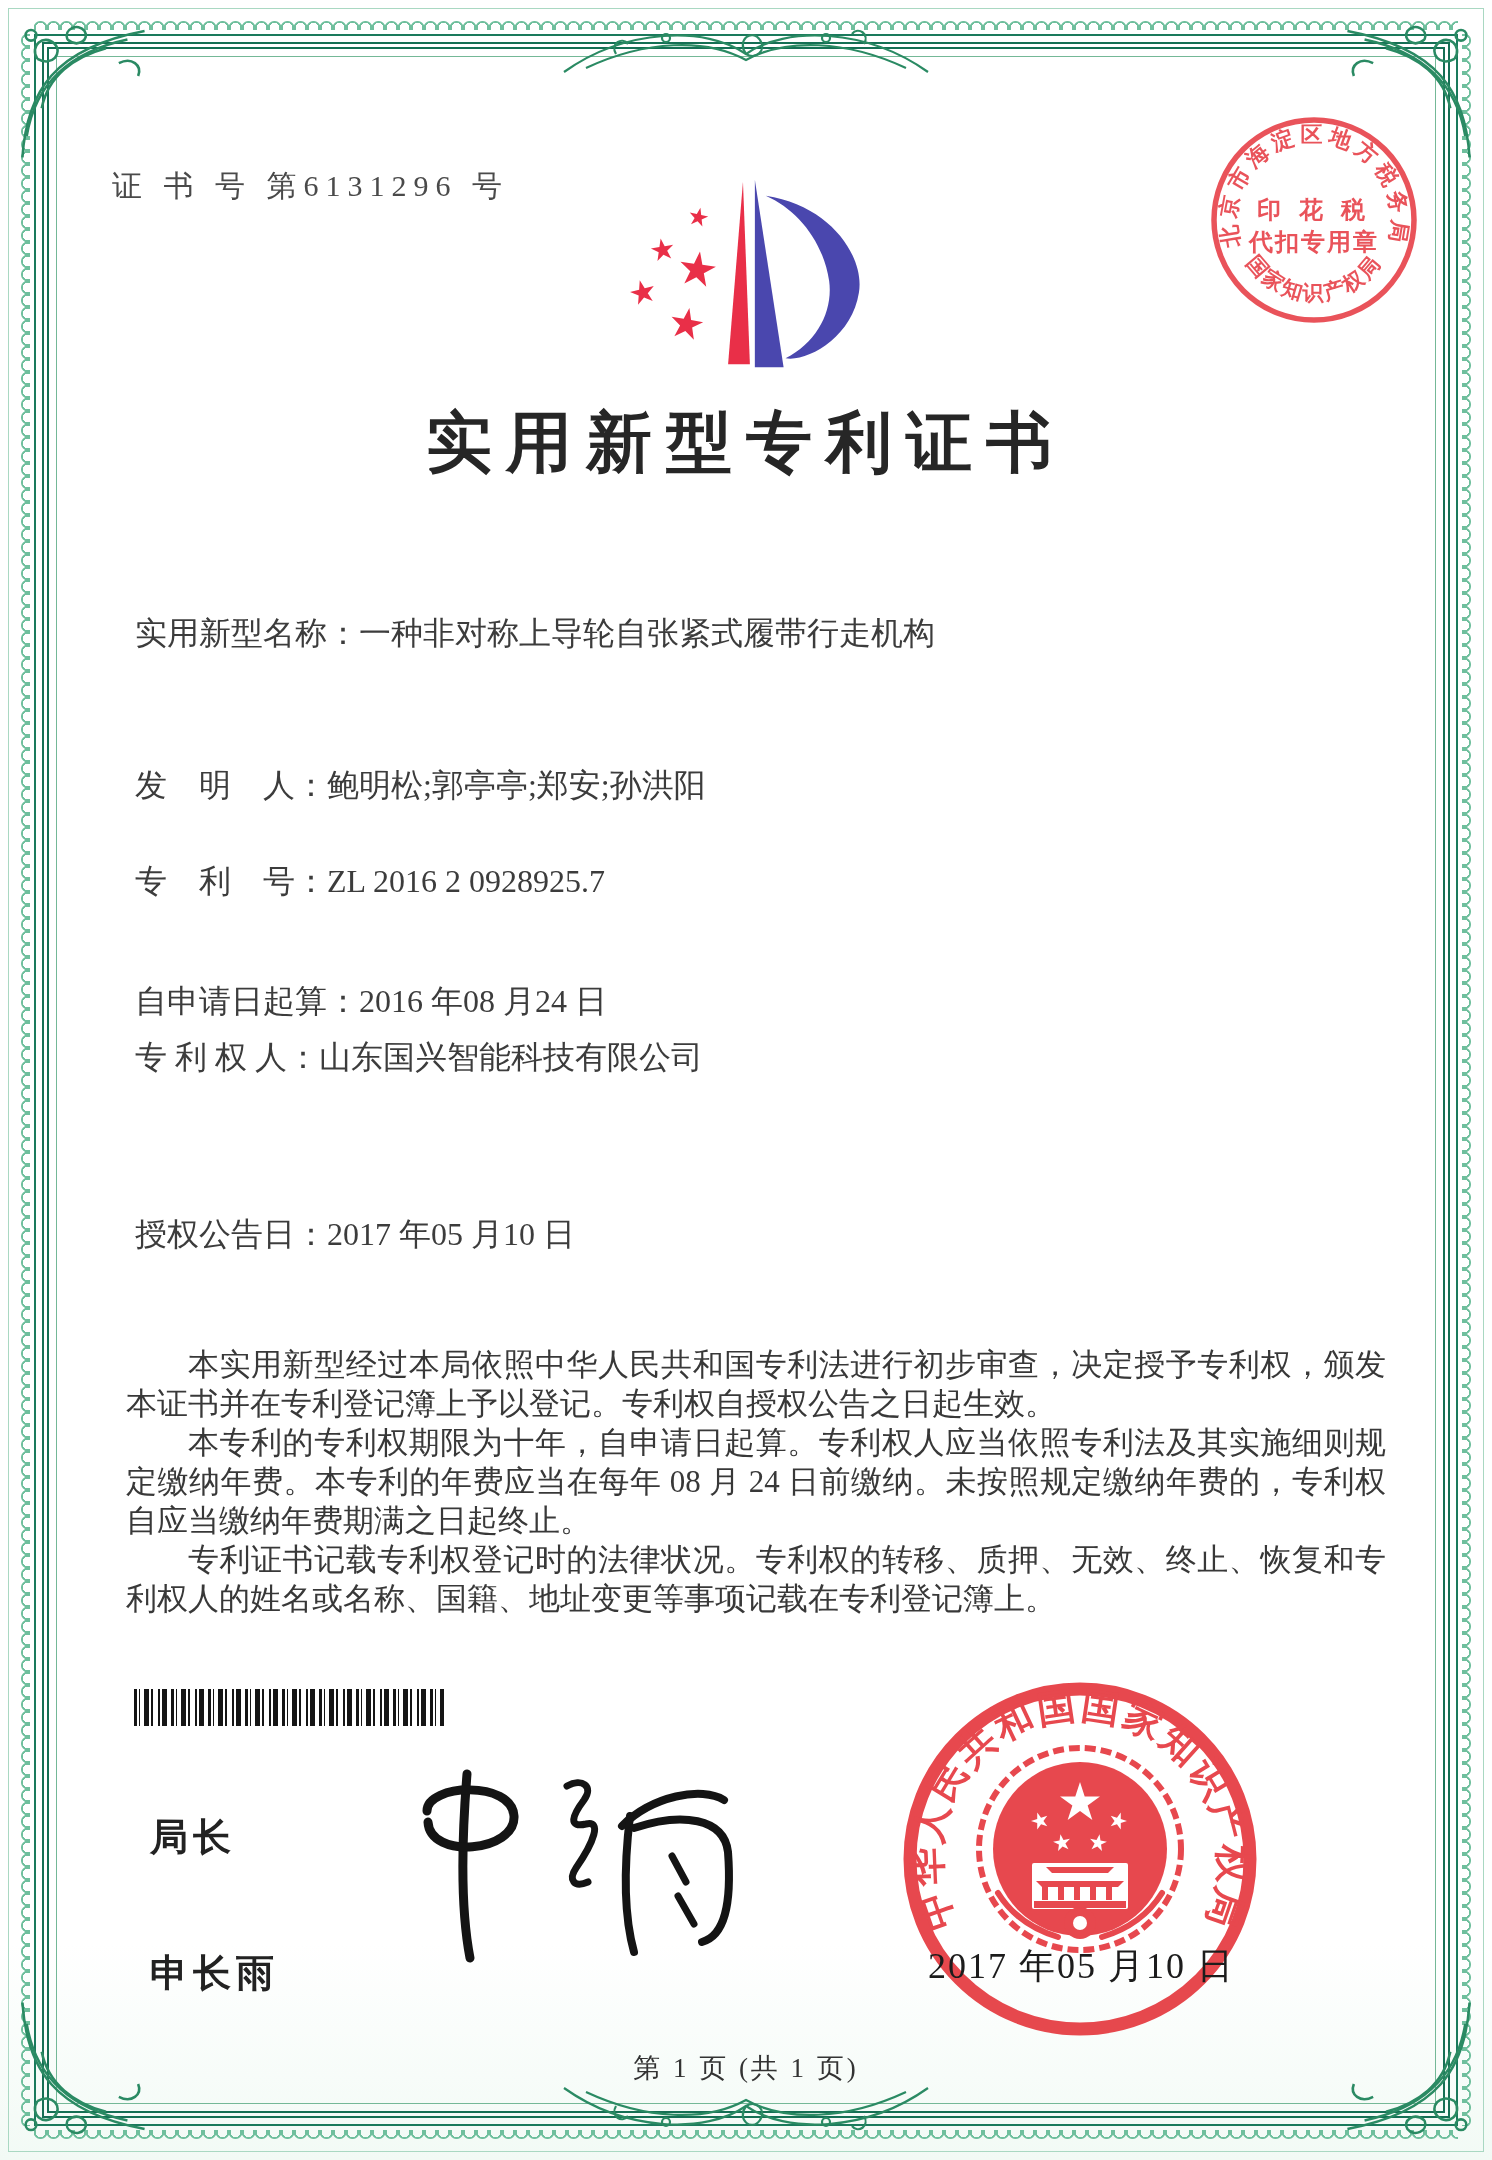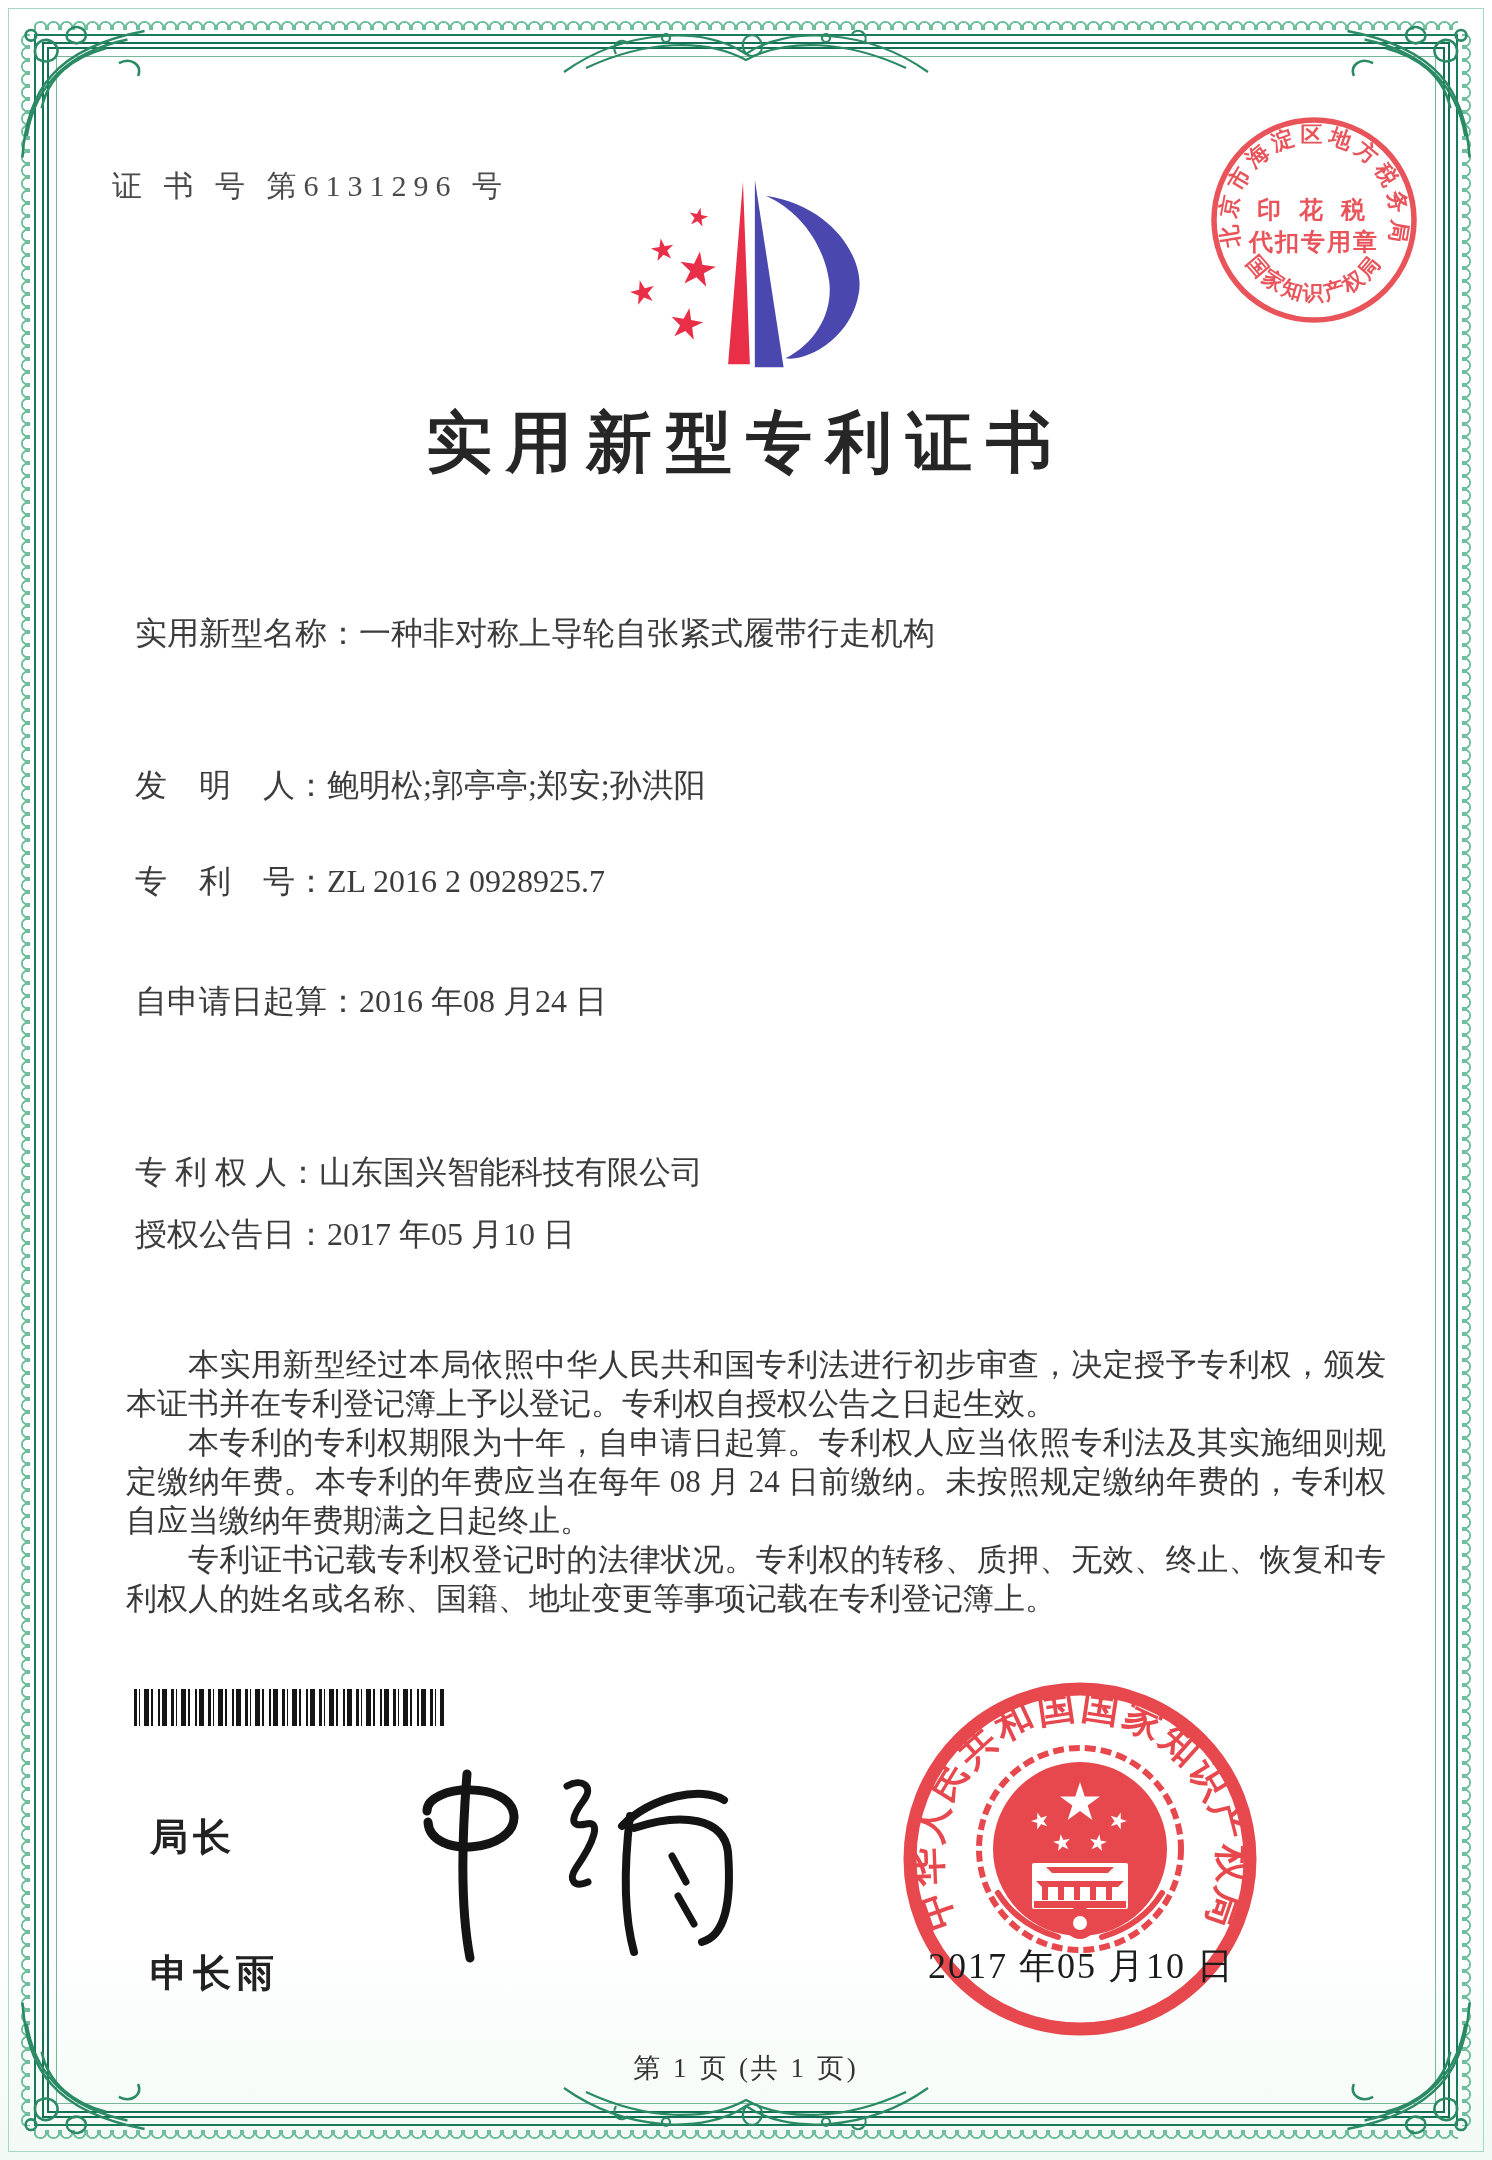--- a/index.html
+++ b/index.html
@@ -35,21 +35,21 @@
   .garland{position:absolute;left:556px;width:380px;height:70px;color:#2a8a63;pointer-events:none;}
   .garland.top{top:16px;}
   .garland.bottom{bottom:16px;transform:scaleY(-1);}
   
   .cert-no{position:absolute;left:112px;top:166px;font-size:30px;letter-spacing:7px;color:#4a4a4a;}
   .logo{position:absolute;left:598px;top:166px;width:280px;height:218px;}
   .stamp-top{position:absolute;left:1204px;top:110px;width:220px;height:220px;color:var(--top-stamp-red,#e84a52);opacity:.95;}
   .title{position:absolute;left:0;right:0;top:398px;margin:0;text-align:center;
     font-size:66px;font-weight:bold;letter-spacing:14px;color:#262626;}
   .field{position:absolute;left:135px;right:90px;font-size:32px;color:#3c3c3c;white-space:nowrap;}
-  .f0{top:612px;} .f1{top:736px;margin-top:28px;} .f2{top:860px;} .f3{top:980px;} .f4{top:1151px;} .f5{top:1213px;}
+  .f0{top:612px;} .f1{top:736px;margin-top:28px;} .f2{top:860px;} .f3{top:980px;} .f4{top:1036px;} .f5{top:1213px;}
   .paras{position:absolute;left:126px;top:1345px;width:1260px;font-size:31px;line-height:39px;
     text-align:justify;color:#383838;}
   .paras p{margin:0;text-indent:2em;}
   .barcode{position:absolute;left:134px;top:1689px;width:310px;height:37px;
     background:repeating-linear-gradient(90deg,
       #151515 0 3px,#fff 3px 5px,#151515 5px 6px,#fff 6px 10px,
       #151515 10px 15px,#fff 15px 17px,#151515 17px 19px,#fff 19px 24px,
       #151515 24px 26px,#fff 26px 28px,#151515 28px 33px,#fff 33px 37px);}
   .director-label{position:absolute;left:150px;top:1812px;font-size:38px;letter-spacing:5px;
     font-family:"Liberation Sans","DejaVu Sans",sans-serif;font-weight:700;color:#222;}

